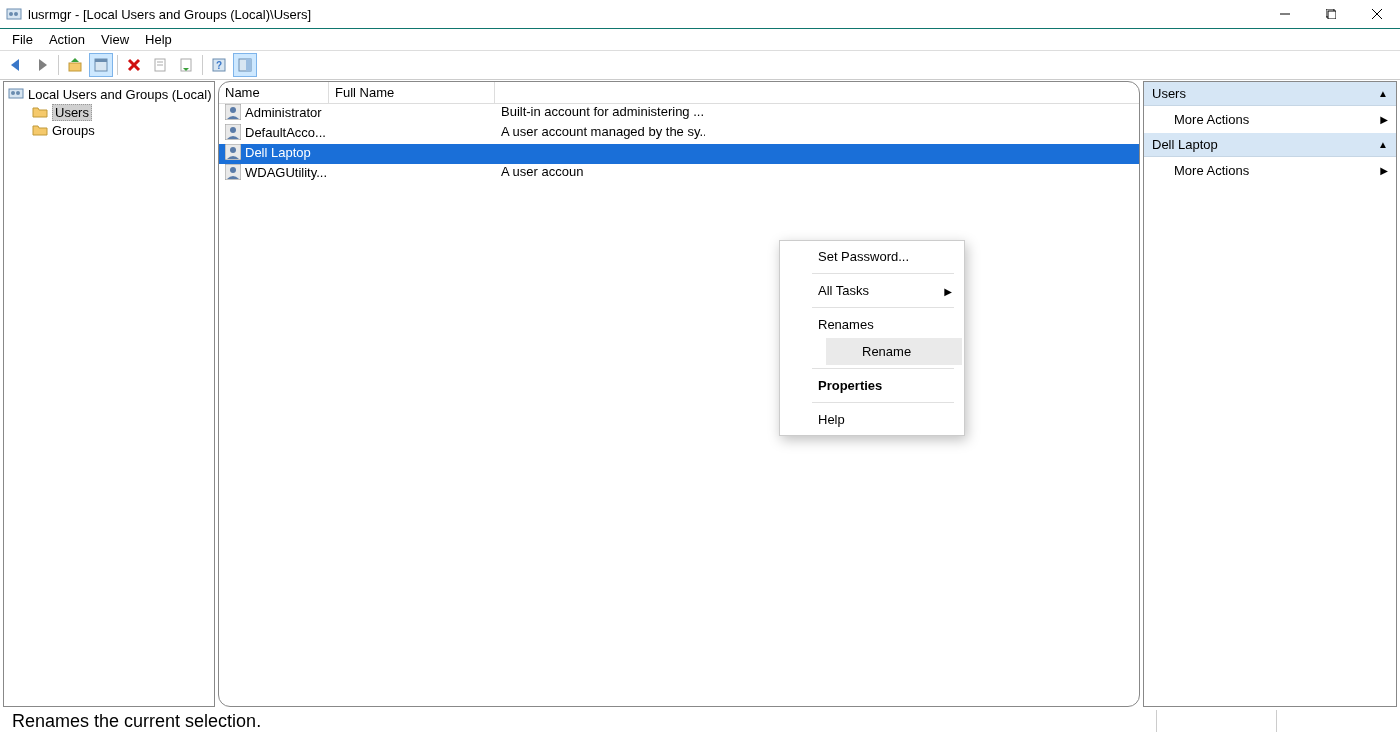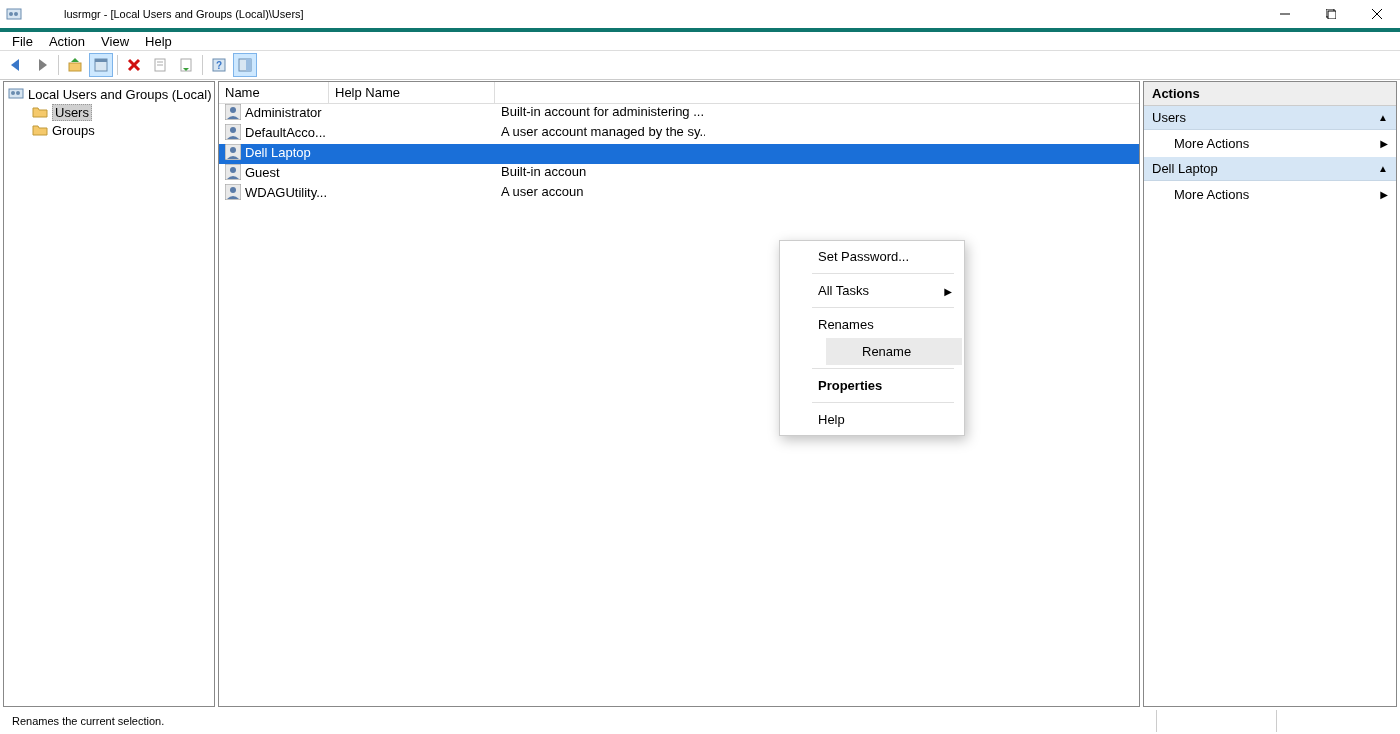--- a/index.html
+++ b/index.html
@@ -17,33 +17,33 @@
     height: 28px;
     display: flex;
     align-items: center;
     padding: 0 0 0 6px;
   }
   .titlebar .app-icon {
     width: 16px; height: 16px;
     margin-right: 6px;
     display: inline-block;
   }
-  .titlebar .title { flex: 1; font-size: 11px; margin-left: 36px; }
+  .titlebar .title { flex: 1; font-size: 13px; }
   .titlebar .winbtn {
     width: 46px; height: 28px;
     display: flex; align-items: center; justify-content: center;
     color: #000;
   }
   
   .menubar {
     height: 22px;
     display: flex;
     align-items: center;
     padding: 0 4px;
-    border-top: 4px solid #0f766e;
+    border-top: 1px solid #0f766e;
   }
   .menubar .menuitem {
     padding: 2px 8px;
     font-size: 13px;
   }
   
   .toolbar {
     height: 30px;
     display: flex;
     align-items: center;
@@ -70,21 +70,21 @@
     padding: 1px 3px 3px 3px;
     gap: 3px;
   }
   .pane {
     border: 1px solid #888;
     background: #fff;
     overflow: hidden;
     position: relative;
   }
   .tree-pane { width: 212px; }
-  .list-pane { flex: 1; }
+  .list-pane { flex: 1; border-radius: 12px; }
   .actions-pane { width: 254px; }
   
   .tree { padding: 3px 2px; }
   .tree-row {
     display: flex; align-items: center;
     height: 18px;
     padding-left: 2px;
   }
   .tree-row.indent { padding-left: 26px; }
   .tree-row .icon { width: 16px; height: 16px; margin-right: 4px; flex-shrink: 0; }
@@ -165,21 +165,21 @@
   .actions-pane .ap-item {
     padding: 6px 8px 6px 30px;
     display: flex; justify-content: space-between; align-items: center;
   }
   
   .statusbar {
     height: 22px;
     display: flex;
     align-items: center;
     padding: 0 4px;
-    font-size: 11px;
+    font-size: 18px;
   }
   .statusbar .seg { padding: 0 8px; height: 100%; display:flex; align-items:center; }
   .statusbar .segborder { border-left: 1px solid #ccc; width: 120px; }
   .tri-up { font-size: 10px; }
   .tri-right { font-size: 10px; }
 </style>
 </head>
 <body>
 
 <div class="titlebar">
@@ -299,21 +299,21 @@
               <path d="M1 4 h5 l1 2 h8 v7 h-14 z" fill="#f5c96b" stroke="#c19938"></path>
             </svg></span>
         <span class="label">Groups</span>
       </div>
     </div>
   </div>
 
   <div class="pane list-pane">
     <div class="list-header">
       <div class="col col-name">Name</div>
-      <div class="col col-full">Help Name</div>
+      <div class="col col-full">Full Name</div>
     </div>
     <div class="list-body" id="list-body">
         <div class="list-row">
           <div class="cell col-name">
             <span class="uicon"><svg class="user-svg" viewBox="0 0 16 16">
                 <rect class="bg" x="0" y="0" width="16" height="16" rx="1"></rect>
                 <circle cx="8" cy="6" r="3" fill="#5a7ba8"></circle>
                 <path d="M2 15 q6 -6 12 0" fill="#5a7ba8"></path>
               </svg></span>
             <span>Administrator</span>
@@ -345,32 +345,20 @@
           <div class="cell col-full"></div>
           <div class="cell col-desc"></div>
         </div>
         <div class="list-row">
           <div class="cell col-name">
             <span class="uicon"><svg class="user-svg" viewBox="0 0 16 16">
                 <rect class="bg" x="0" y="0" width="16" height="16" rx="1"></rect>
                 <circle cx="8" cy="6" r="3" fill="#5a7ba8"></circle>
                 <path d="M2 15 q6 -6 12 0" fill="#5a7ba8"></path>
               </svg></span>
-            <span>Guest</span>
-          </div>
-          <div class="cell col-full"></div>
-          <div class="cell col-desc">Built-in accoun</div>
-        </div>
-        <div class="list-row">
-          <div class="cell col-name">
-            <span class="uicon"><svg class="user-svg" viewBox="0 0 16 16">
-                <rect class="bg" x="0" y="0" width="16" height="16" rx="1"></rect>
-                <circle cx="8" cy="6" r="3" fill="#5a7ba8"></circle>
-                <path d="M2 15 q6 -6 12 0" fill="#5a7ba8"></path>
-              </svg></span>
             <span>WDAGUtility...</span>
           </div>
           <div class="cell col-full"></div>
           <div class="cell col-desc">A user accoun</div>
         </div>
       </div>
 
     <div class="context-menu">
       <div class="cmitem">Set Password...</div>
       <div class="cmsep"></div>
@@ -382,21 +370,20 @@
       <div class="cmitem">Renames</div>
       <div class="cmitem hover">Rename</div>
       <div class="cmsep"></div>
       <div class="cmitem bold">Properties</div>
       <div class="cmsep"></div>
       <div class="cmitem">Help</div>
     </div>
   </div>
 
   <div class="pane actions-pane">
-    <div class="ap-title">Actions</div>
     <div class="ap-section">
       <span>Users</span>
       <span class="tri-up">▲</span>
     </div>
     <div class="ap-item">
       <span>More Actions</span>
       <span class="tri-right">▶</span>
     </div>
     <div class="ap-section">
       <span>Dell Laptop</span>

